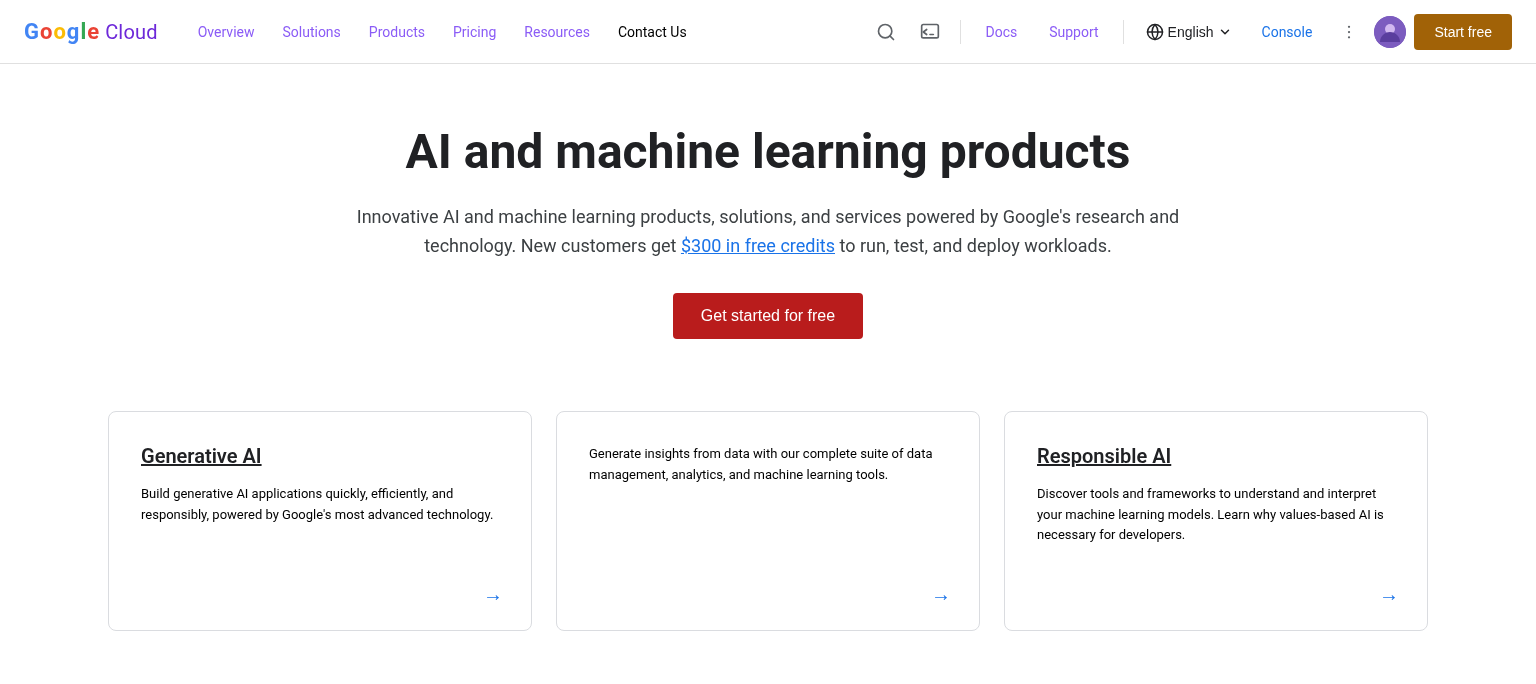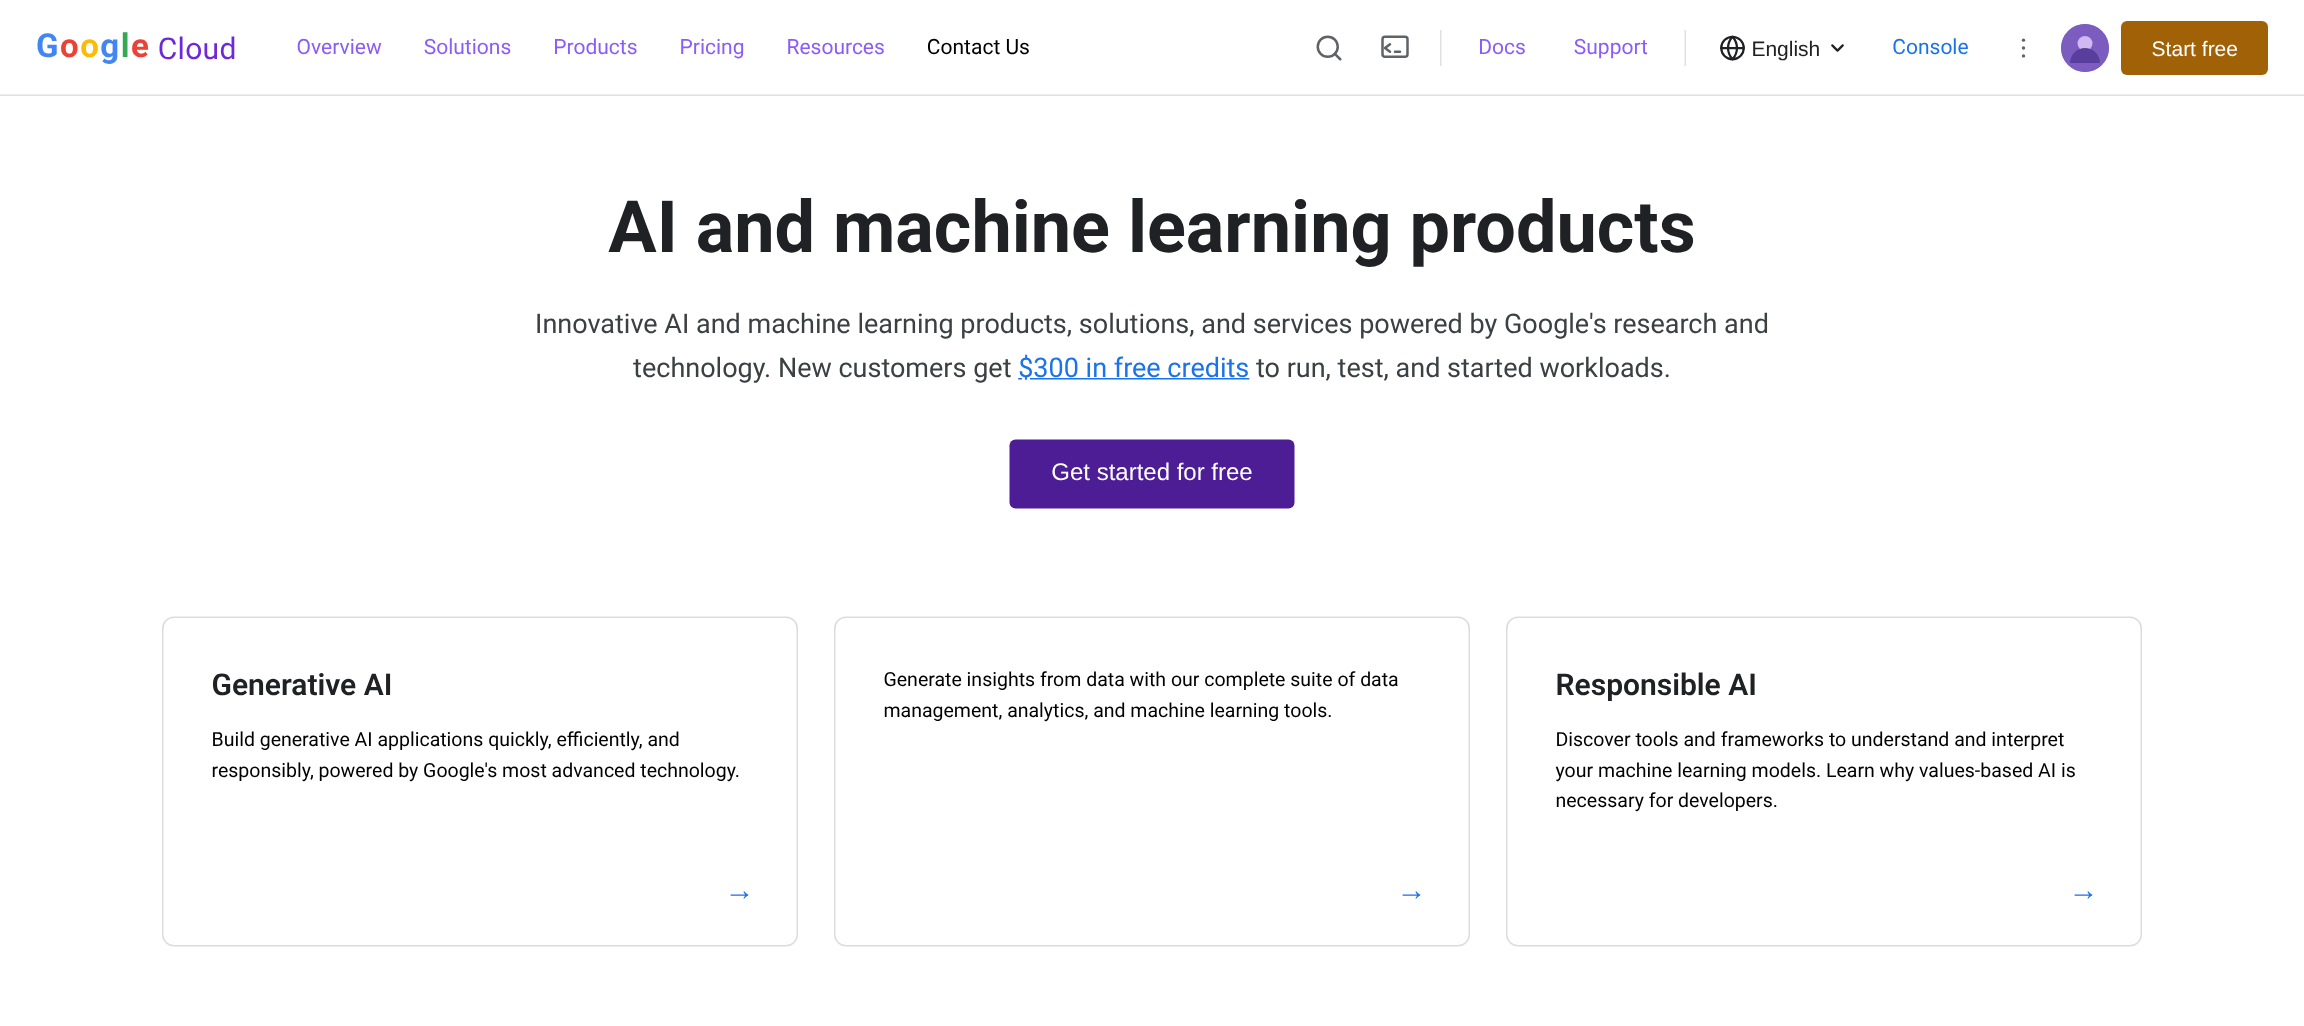--- a/index.html
+++ b/index.html
@@ -155,21 +155,21 @@
     .hero-subtitle a {
       color: #1a73e8;
       text-decoration: underline;
     }
     .hero-actions {
       display: flex;
       justify-content: center;
       gap: 16px;
     }
     .btn-primary {
-      background: #4c1d95;
+      background: #b91c1c;
       color: #fff;
       border: none;
       border-radius: 4px;
       padding: 14px 28px;
       font-size: 16px;
       font-weight: 500;
       cursor: pointer;
     }
     .btn-secondary {
       background: #fff;
@@ -197,20 +197,21 @@
       padding: 32px 32px 56px;
       position: relative;
       min-height: 220px;
       background: #fff;
     }
     .card-title {
       font-size: 20px;
       font-weight: 600;
       color: #202124;
       margin-bottom: 16px;
+      text-decoration: underline;
     }
     .card-desc {
       font-size: 13px;
       color: #000000;
       line-height: 1.6;
     }
     .card-arrow {
       position: absolute;
       bottom: 24px;
       right: 28px;
@@ -297,21 +298,21 @@
       </svg>
     </div>
 
     <button class="start-free-btn">Start free</button>
   </div>
 </nav>
 
 <section class="hero">
   <h1 class="hero-title">AI and machine learning products</h1>
   <p class="hero-subtitle">
-    <span>Innovative AI and machine learning products, solutions, and services powered by Google's research and technology. New customers get </span><a href="#">$300 in free credits</a><span> to run, test, and started workloads.</span>
+    <span>Innovative AI and machine learning products, solutions, and services powered by Google's research and technology. New customers get </span><a href="#">$300 in free credits</a><span> to run, test, and deploy workloads.</span>
   </p>
   <div class="hero-actions">
     <button class="btn-primary">Get started for free</button>
   </div>
 </section>
 
 <div class="cards-section">
   <div class="card">
     <div class="card-title">Generative AI</div>
     <p class="card-desc">Build generative AI applications quickly, efficiently, and responsibly, powered by Google's most advanced technology.</p>

